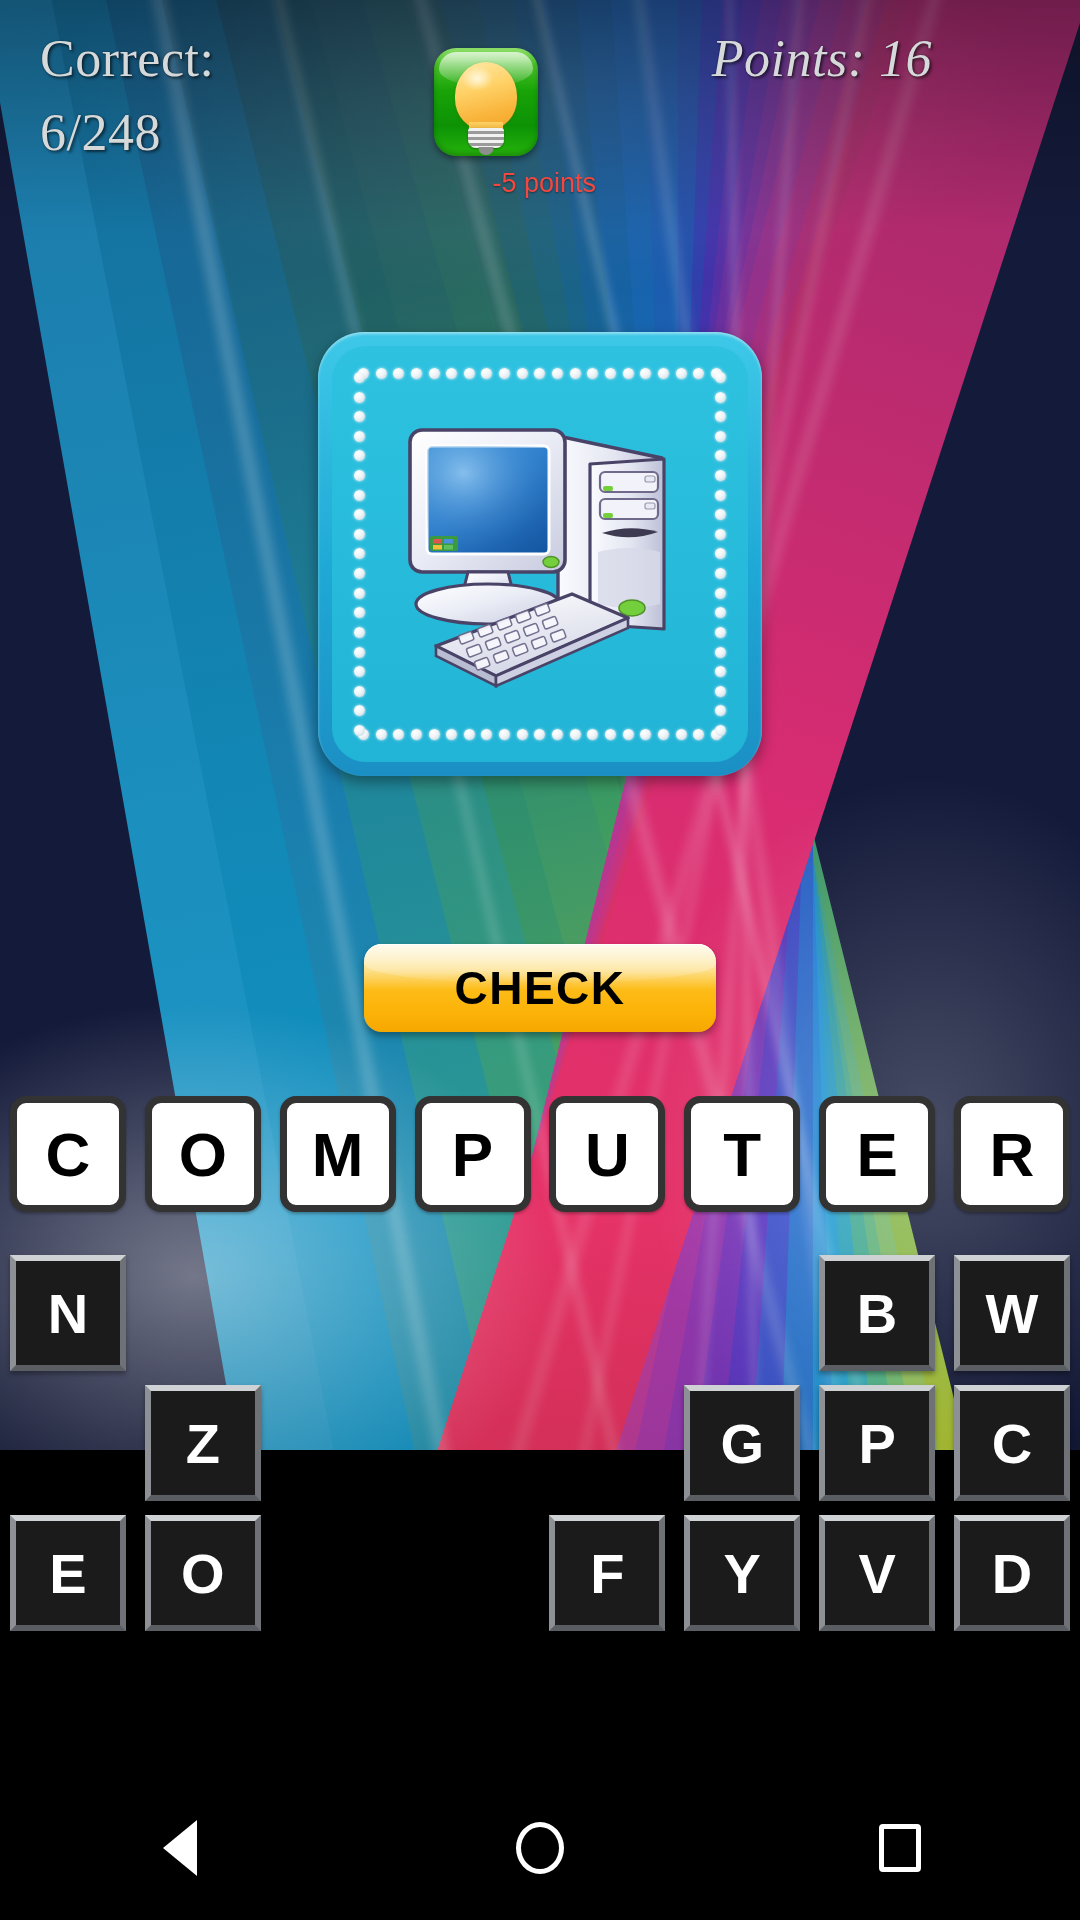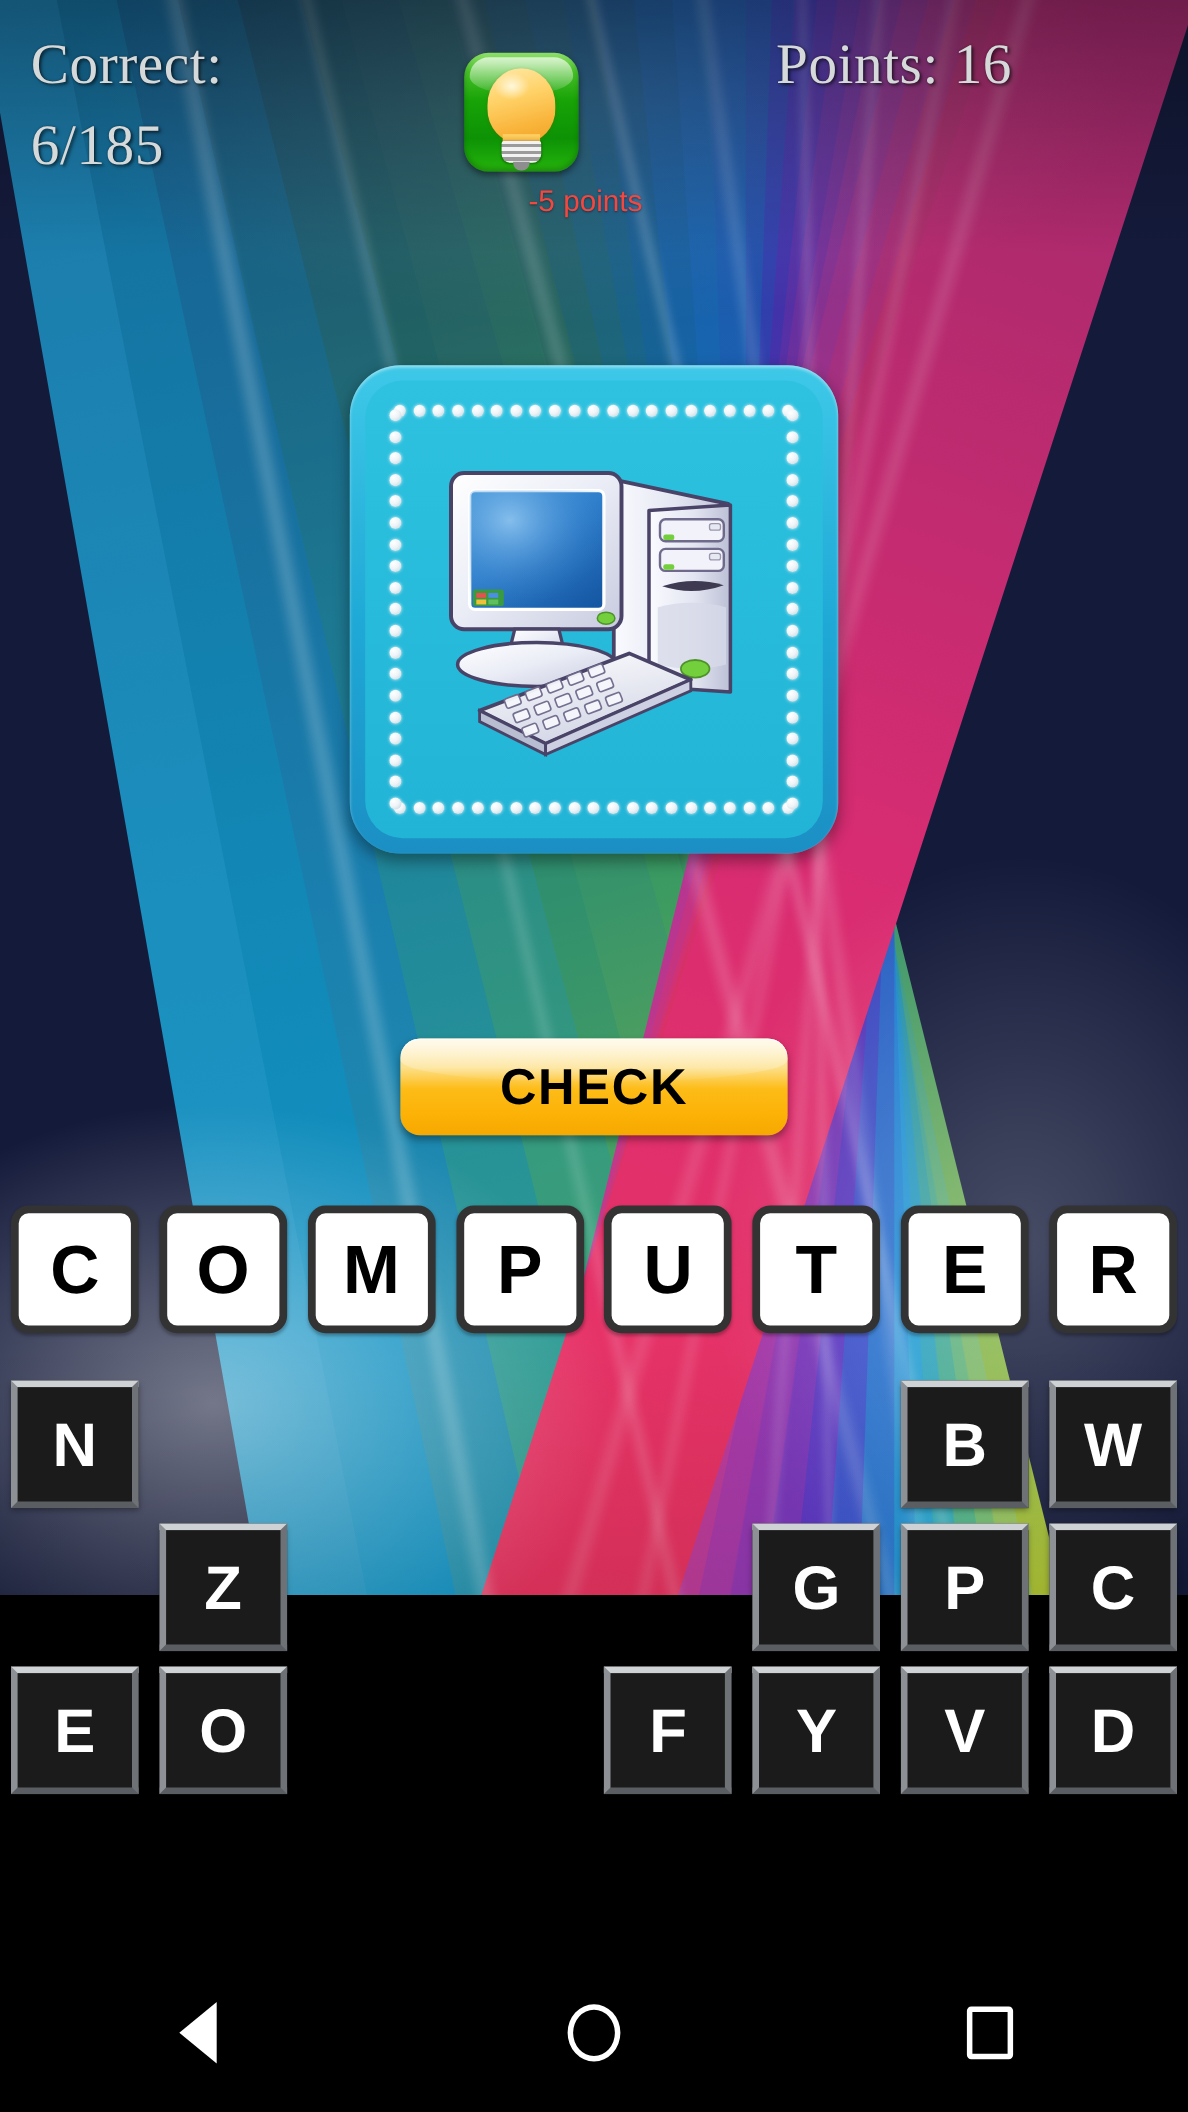--- a/index.html
+++ b/index.html
@@ -48,32 +48,32 @@
       radial-gradient(ellipse 700px 300px at 50% 6%, rgba(255,255,255,.10), rgba(255,255,255,0) 70%);
     pointer-events:none;
   }
   #bgVig {
     position:absolute; inset:0;
     background:linear-gradient(180deg, rgba(0,0,0,.30) 0%, rgba(0,0,0,0) 16%, rgba(0,0,0,0) 84%, rgba(0,0,0,.10) 100%);
     pointer-events:none;
   }
 
   
-  #header { position:absolute; top:0; left:0; width:948px; height:230px; }
+  #header { position:absolute; top:0; left:12px; width:948px; height:230px; }
   .hud {
     position:absolute;
     font-family:"Liberation Serif", serif;
     font-size:52px;
     color:#d6d9da;
     text-shadow:2px 2px 3px rgba(0,0,0,.55), 0 0 2px rgba(0,0,0,.4);
     line-height:1.42;
     letter-spacing:.5px;
   }
   #correctBox { top:22px; left:28px; width:330px; }
-  #pointsBox  { top:22px; right:28px; text-align:left; white-space:nowrap; }
+  #pointsBox  { top:22px; right:28px; text-align:left; white-space:nowrap;font-style:italic; }
 
   
   #hintWrap {
     position:absolute; top:48px; left:50%;
     transform:translateX(-50%);
     width:220px; text-align:right;
   }
   #hintBtn {
     width:104px; height:108px; margin:0 auto;
     border-radius:22px;
@@ -308,21 +308,21 @@
         <div class="streak" style="left:calc(86% - 10px);width:20px;transform:rotate(11deg);background:linear-gradient(90deg,rgba(255,255,255,0),rgba(255,255,255,.30),rgba(255,255,255,0));"></div>
         <div class="streak" style="left:calc(95% - 12px);width:24px;transform:rotate(16deg);background:linear-gradient(90deg,rgba(255,255,255,0),rgba(255,255,255,.34),rgba(255,255,255,0));"></div>
       </div>
     <div id="bgGloss"></div>
     <div id="bgVig"></div>
   </div>
 
   <div id="header">
     <div id="correctBox" class="hud">
       <div>Correct:</div>
-      <div>6/185</div>
+      <div>6/248</div>
     </div>
     <div id="pointsBox" class="hud">Points: 16</div>
 
     <div id="hintWrap">
       <div id="hintBtn">
         <div class="bulbGlass"></div>
         <div class="bulbNeck"></div>
         <div class="bulbBase"></div>
         <div class="bulbTip"></div>
       </div>

